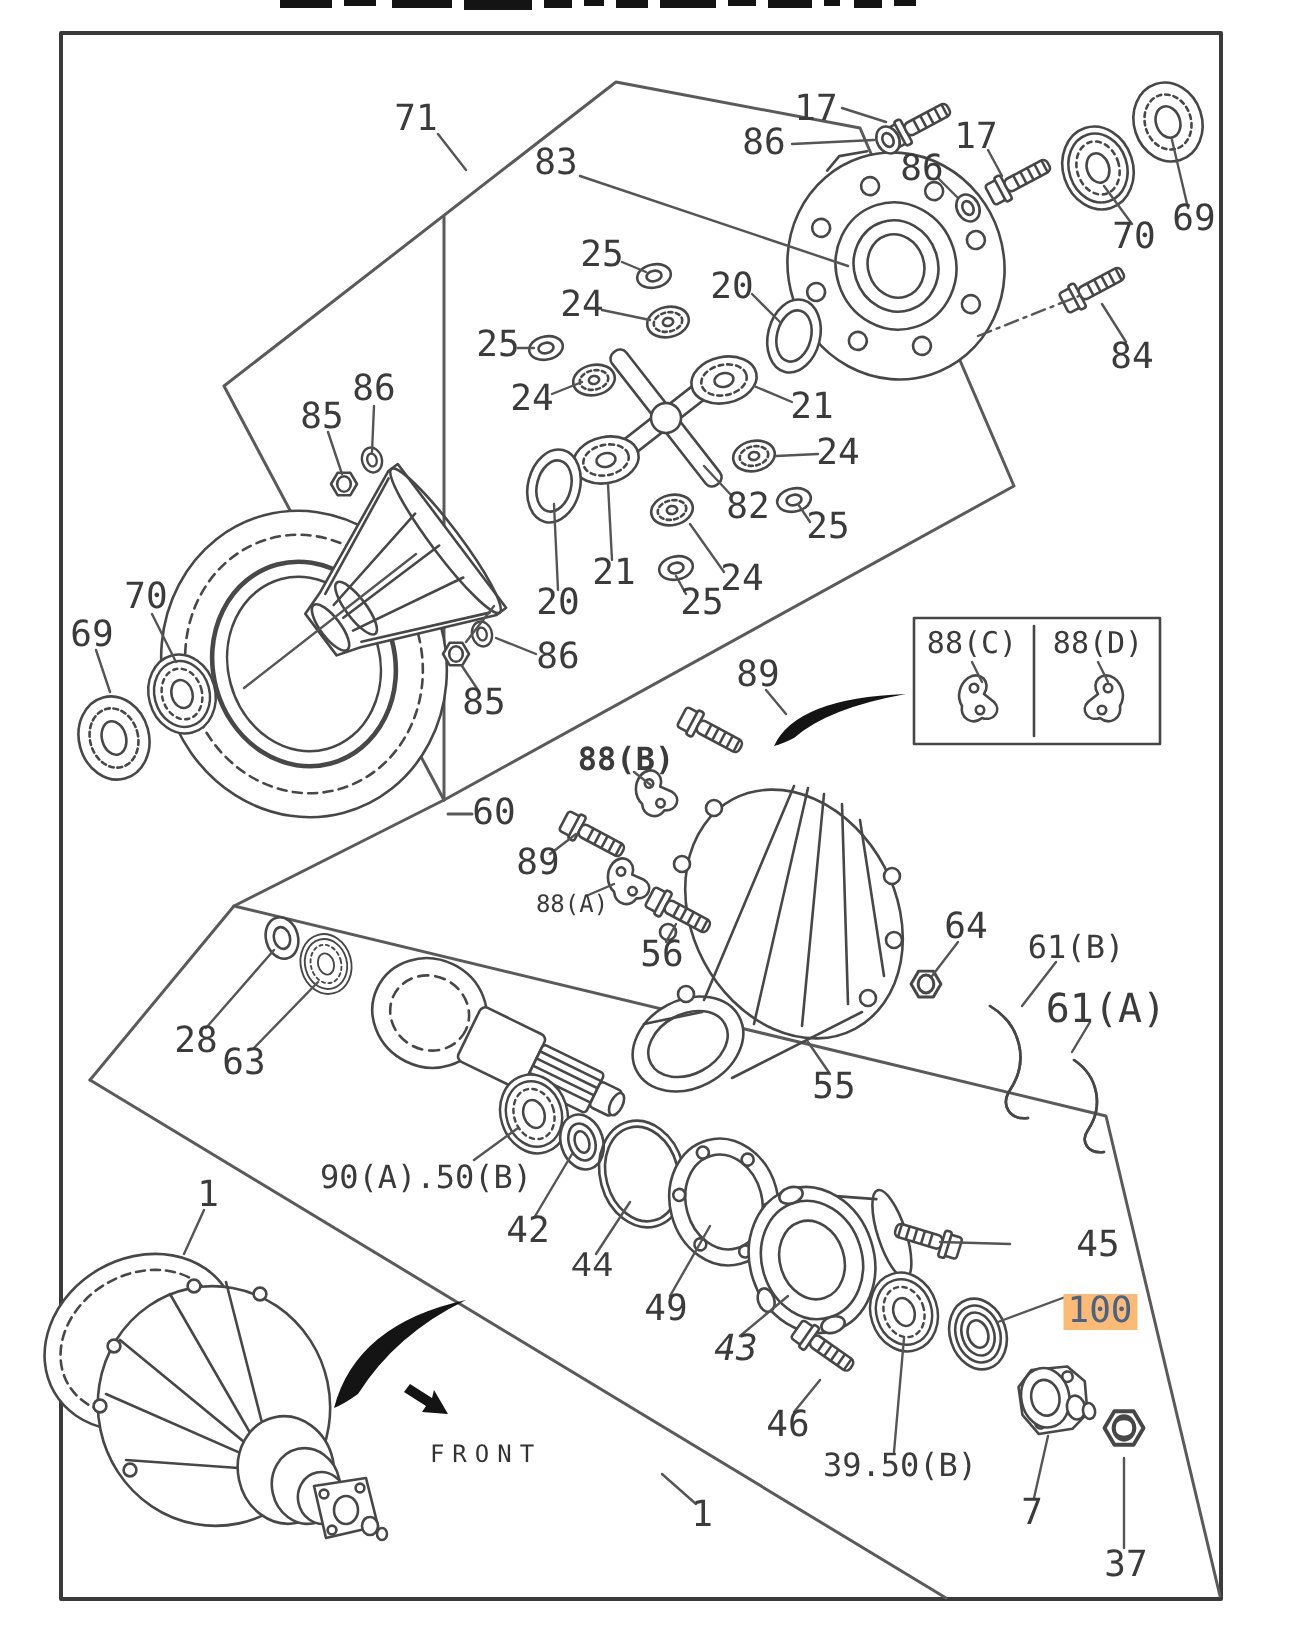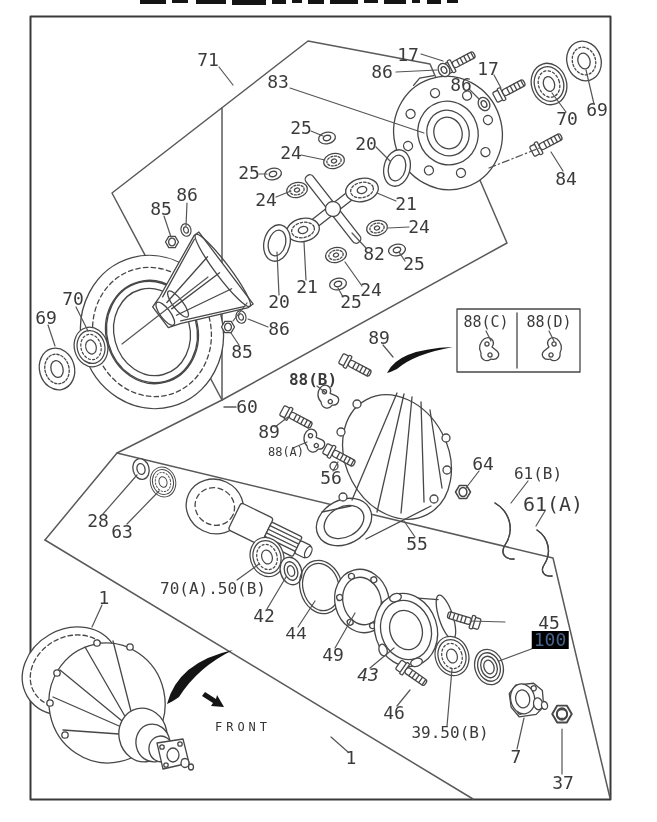--- a/index.html
+++ b/index.html
@@ -349,28 +349,28 @@
       <span class="callout" style="left: 269px; top: 432px;">89</span>
       <span class="callout" style="left: 286px; top: 452px; font-size: 12px;">88(A)</span>
       <span class="callout" style="left: 331px; top: 478px;">56</span>
       <span class="callout" style="left: 417px; top: 544px;">55</span>
       <span class="callout" style="left: 483px; top: 464px;">64</span>
       <span class="callout" style="left: 538px; top: 474px; font-size: 16px;">61(B)</span>
       <span class="callout" style="left: 553px; top: 504px; font-size: 20px;">61(A)</span>
       <span class="callout" style="left: 486px; top: 322px; font-size: 15px;">88(C)</span>
       <span class="callout" style="left: 549px; top: 322px; font-size: 15px;">88(D)</span>
       <span class="callout" style="left: 104px; top: 598px;">1</span>
-      <span class="callout" style="left: 213px; top: 589px; font-size: 16px;">70(A).50(B)</span>
+      <span class="callout" style="left: 213px; top: 589px; font-size: 16px;">90(A).50(B)</span>
       <span class="callout" style="left: 264px; top: 616px;">42</span>
       <span class="callout" style="left: 296px; top: 634px; font-family: Liberation Mono, monospace;">44</span>
       <span class="callout" style="left: 333px; top: 655px;">49</span>
       <span class="callout" style="left: 368px; top: 675px; font-style: italic;">43</span>
       <span class="callout" style="left: 394px; top: 713px;">46</span>
       <span class="callout" style="left: 521px; top: 623px; margin-left: 28px;">45</span>
-      <span class="callout" style="left: 550px; top: 640px; background: #000000; color: rgb(70, 100, 138); padding: 0px 2px;">100</span>
+      <span class="callout" style="left: 550px; top: 656px; background: #fdba74; color: rgb(70, 100, 138); padding: 0px 2px;">100</span>
       <span class="callout" style="left: 450px; top: 733px; font-size: 16px;">39.50(B)</span>
       <span class="callout" style="left: 516px; top: 757px;">7</span>
       <span class="callout" style="left: 563px; top: 783px;">37</span>
       <span class="callout" style="left: 351px; top: 758px;">1</span>
       <span class="callout front" style="left: 243px; top: 727px; font-size: 12px;">FRONT</span>
     </div>
 
 </div>
 
 </body></html>

